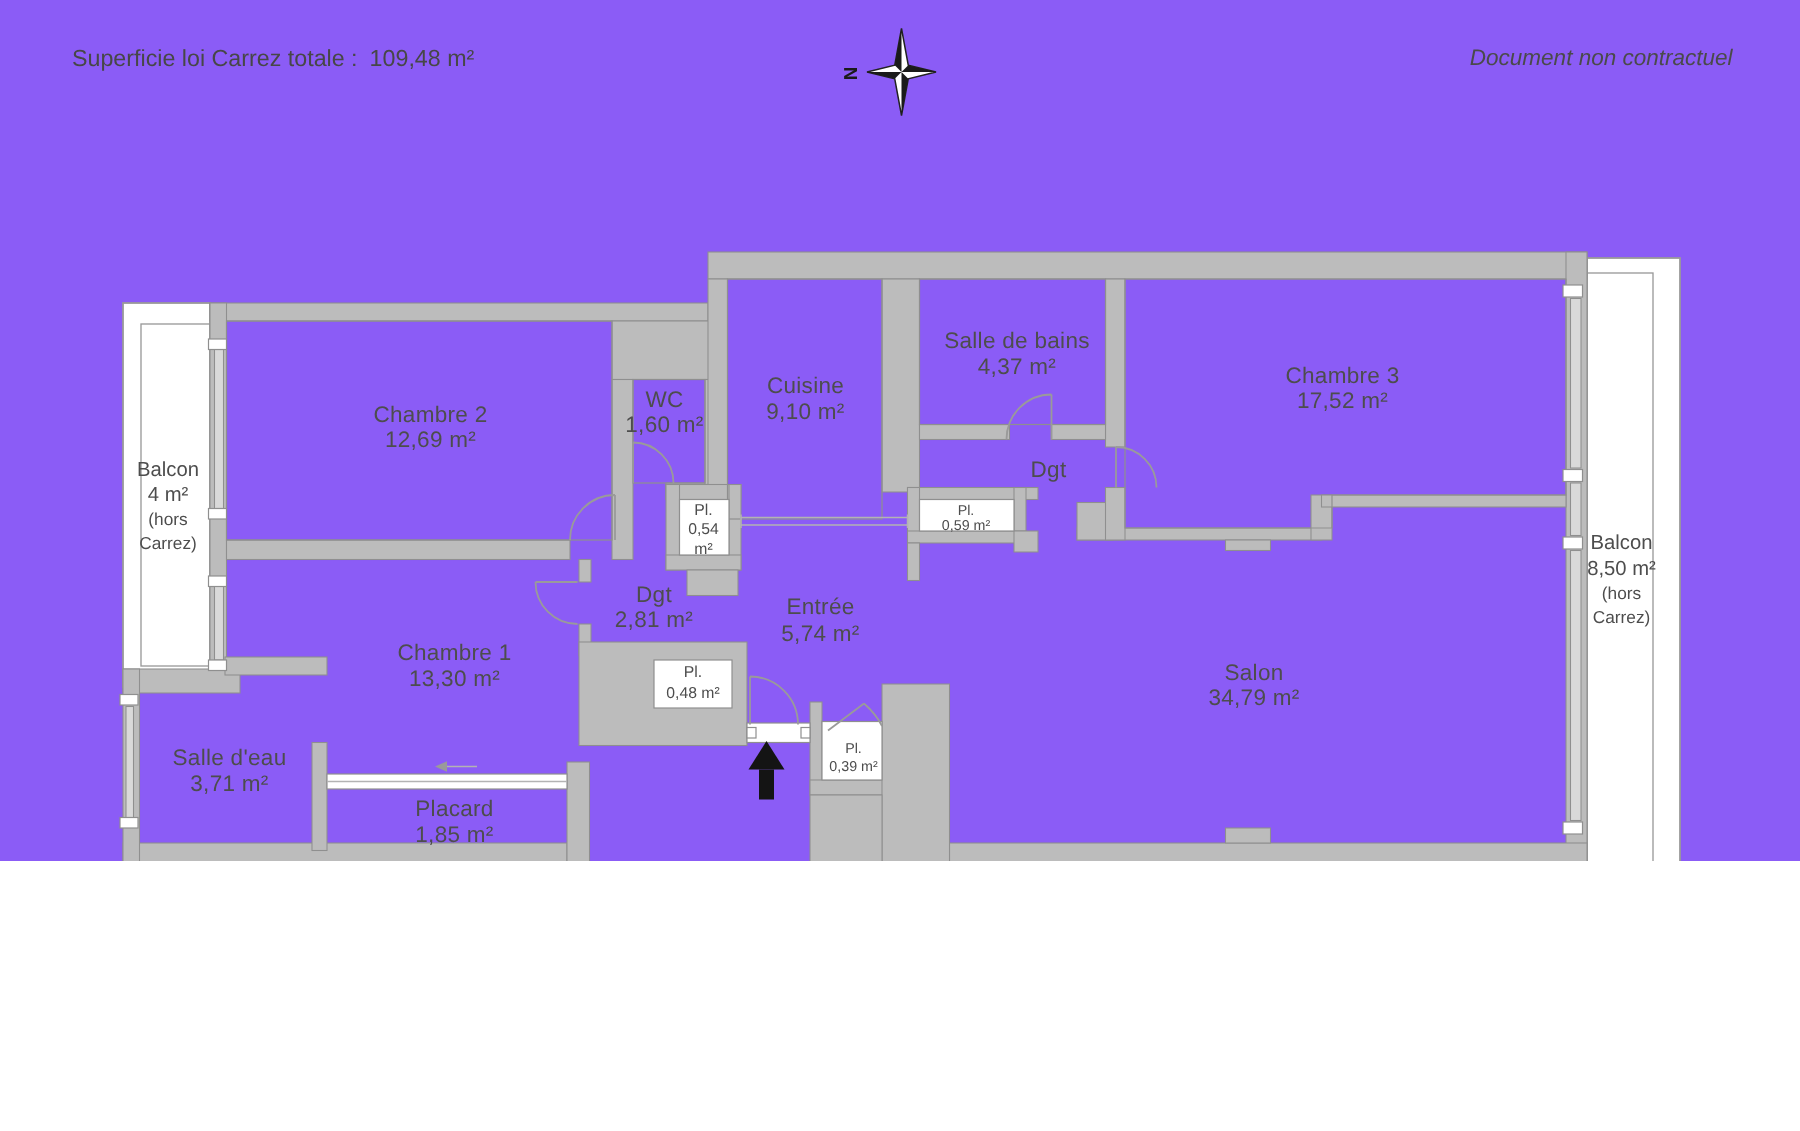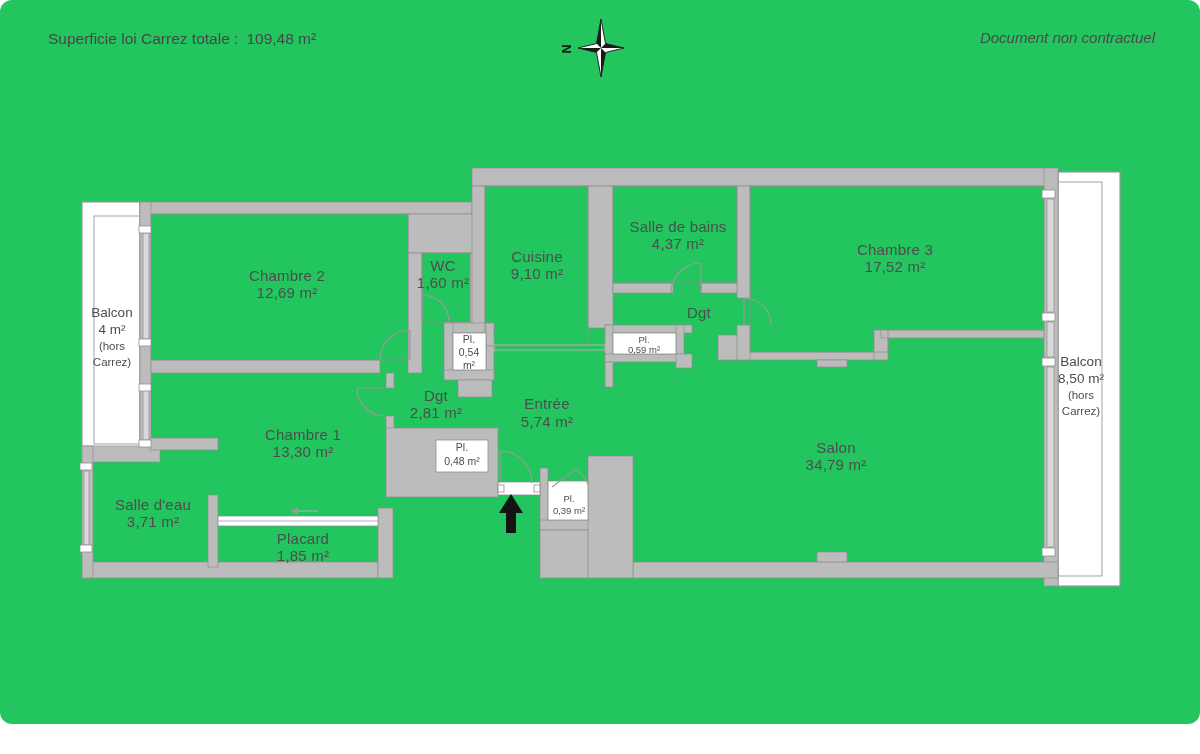--- a/index.html
+++ b/index.html
@@ -1,16 +1,16 @@
 <!DOCTYPE html>
 <html style="--wall: #bcbcbc; --wall-edge: #8f8f8f; --window-fill: #d9d9d9; --balcony-edge: #9a9a9a; --door: #9a9a9a; --text: #4d4d4d; --arrow: #141414;"><head>
 <meta charset="utf-8">
 <style>
   html,body{margin:0;padding:0;background:#ffffff;}
-  .page{width:1200px;height:724px;position:relative;background:#22c55e;overflow:hidden;border-radius:12px;}
+  .page{width:1200px;height:574px;position:relative;background:#8b5cf6;overflow:hidden;}
   svg{display:block;}
   .wall{fill:var(--wall,#bcbcbc);stroke:var(--wall-edge,#8f8f8f);stroke-width:.7;}
   .room-outline{fill:none;stroke:var(--wall-edge,#8f8f8f);stroke-width:.8;}
   .balcony{fill:#ffffff;stroke:var(--balcony-edge,#9a9a9a);stroke-width:1.2;}
   .balcony-inner{fill:none;stroke:var(--balcony-edge,#9a9a9a);stroke-width:.9;}
   .window{fill:var(--window-fill,#d8d8d8);stroke:var(--wall-edge,#8f8f8f);stroke-width:.7;}
   .wsq{fill:#ffffff;stroke:var(--wall-edge,#8f8f8f);stroke-width:.8;}
   .door{fill:none;stroke:var(--door,#9a9a9a);stroke-width:1.2;}
   .closet{fill:#ffffff;stroke:var(--wall-edge,#8f8f8f);stroke-width:.8;}
   .sill{fill:#ffffff;stroke:var(--wall-edge,#8f8f8f);stroke-width:.8;}

